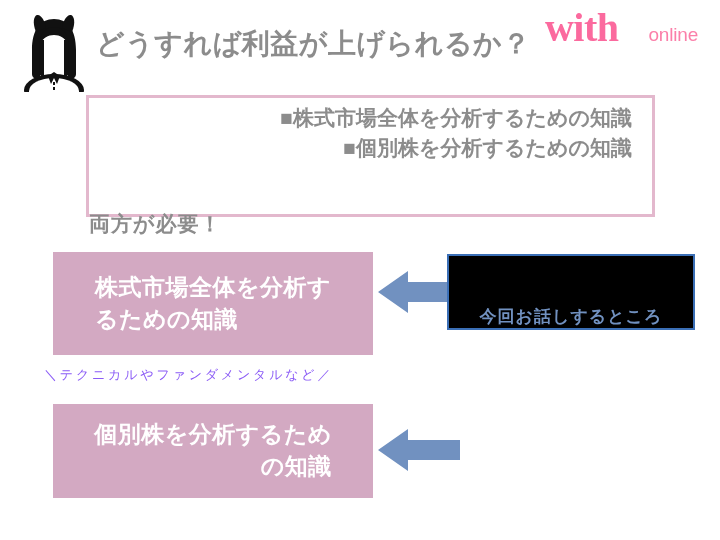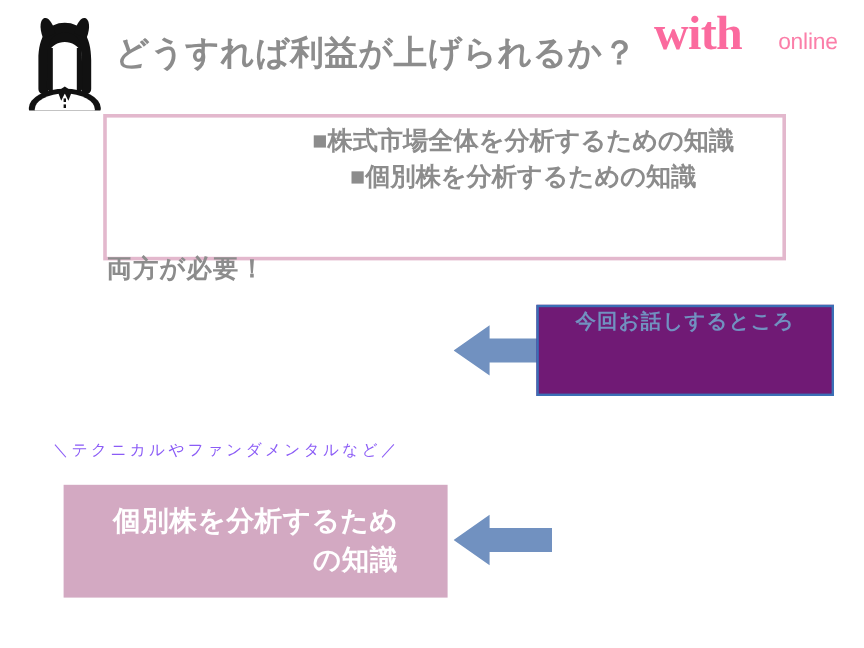--- a/index.html
+++ b/index.html
@@ -82,22 +82,21 @@
     height: 122px;
     border: 3px solid #e3b8cd;
     box-sizing: border-box;
     background: #ffffff;
   }
   #requirements-box .bullets {
     position: absolute;
     left: 103px;
     top: 5px;
     width: 440px;
-    text-align: center;
-    margin-left: 24px;
+    text-align: right;
   }
   #requirements-box .bullet-line {
     font-size: 21px;
     font-weight: bold;
     color: #8c8c8c;
     line-height: 1.42;
     white-space: nowrap;
   }
   #requirements-box .conclusion {
     position: absolute;
@@ -156,25 +155,26 @@
     font-size: 13px;
     color: #8b5cf6;
     letter-spacing: 2.8px;
     white-space: nowrap;
   }
 
   
   .callout-box {
     position: absolute;
     border: 2px solid #3b6fb6;
-    background: #701a75;
+    background: #000000;
     box-sizing: border-box;
     display: flex;
-    align-items: flex-start;
+    align-items: flex-end;
     justify-content: center;
+    text-decoration: underline;
   }
   .callout-box .callout-text {
     font-size: 17px;
     font-weight: bold;
     color: #7191c0;
     letter-spacing: 1px;
     white-space: nowrap;
   }
   #callout-box-current {
     left: 447px;
@@ -242,20 +242,23 @@
   <div id="page-title">どうすれば利益が上げられるか？</div>
 
   <div id="requirements-box">
     <div class="bullets">
       <div class="bullet-line">■株式市場全体を分析するための知識</div>
       <div class="bullet-line">■個別株を分析するための知識</div>
     </div>
     <div class="conclusion">両方が必要！</div>
   </div>
 
+  <div class="knowledge-box" id="knowledge-box-market">
+    <span class="knowledge-text">株式市場全体を分析す<br>るための知識</span>
+  </div>
 
   <div class="block-arrow" id="arrow-current">
     <svg viewBox="0 0 82 46" width="82" height="46" aria-hidden="true">
       <polygon points="0,23 30,2 30,13 82,13 82,33 30,33 30,44" fill="#7191c0"></polygon>
     </svg>
   </div>
 
   <div class="callout-box" id="callout-box-current">
     <span class="callout-text">今回お話しするところ</span>
   </div>

